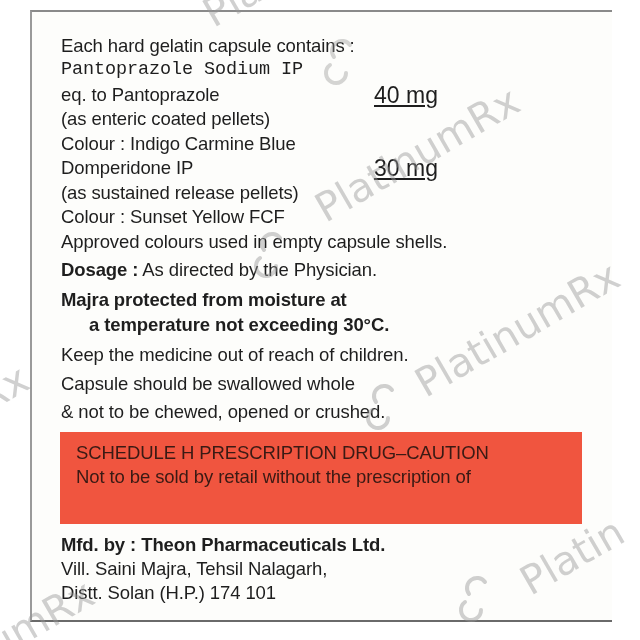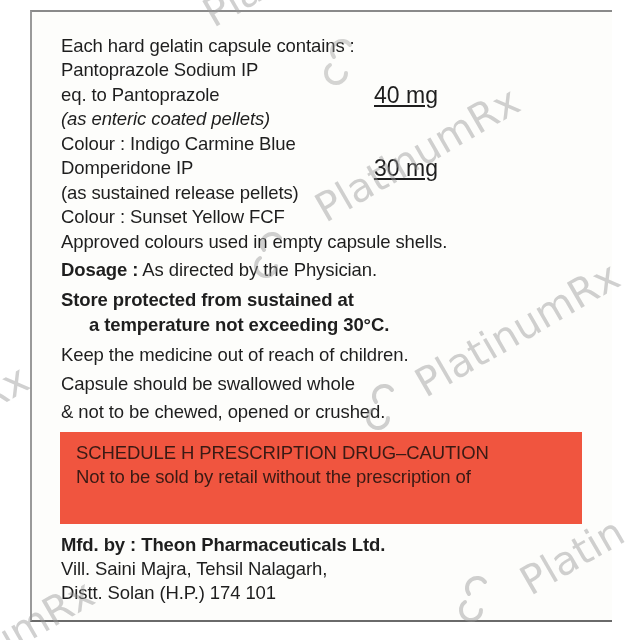--- a/index.html
+++ b/index.html
@@ -36,34 +36,34 @@
     .wm-logo {
       position: absolute; width: 40px; height: 60px; pointer-events: none;
     }
   </style>
 </head>
 <body>
 
 <div class="panel"></div>
 
 <div class="line" style="top:35px;">Each hard gelatin capsule contains :</div>
-<div class="line" style="top:59px;">Pantoprazole Sodium IP</div>
+<div class="line" style="top:59px;font-family:Liberation Mono, monospace;">Pantoprazole Sodium IP</div>
 <div class="line" style="top:84px;">eq. to Pantoprazole</div>
 <div class="qty" style="top:84px;">40 mg</div>
-<div class="line" style="top:108px;font-style:italic;">(as enteric coated pellets)</div>
+<div class="line" style="top:108px;">(as enteric coated pellets)</div>
 <div class="line" style="top:133px;">Colour : Indigo Carmine Blue</div>
 <div class="line" style="top:157px;">Domperidone IP</div>
 <div class="qty" style="top:157px;">30 mg</div>
 <div class="line" style="top:182px;">(as sustained release pellets)</div>
 <div class="line" style="top:206px;">Colour : Sunset Yellow FCF</div>
 <div class="line" style="top:231px;">Approved colours used in empty capsule shells.</div>
 
 <div class="line" style="top:259px;"><span class="bold">Dosage :</span><span> As directed by the Physician.</span></div>
 
-<div class="line bold" style="top:289px;">Store protected from sustained at</div>
+<div class="line bold" style="top:289px;">Majra protected from moisture at</div>
 <div class="line bold" style="top:314px;margin-left:28px;">a temperature not exceeding 30°C.</div>
 
 <div class="line" style="top:344px;">Keep the medicine out of reach of children.</div>
 <div class="line" style="top:373px;">Capsule should be swallowed whole</div>
 <div class="line" style="top:401px;">&amp; not to be chewed, opened or crushed.</div>
 
 <div class="caution">
   <div class="cl" style="top:10px;">SCHEDULE H PRESCRIPTION DRUG–CAUTION</div>
   <div class="cl" style="top:34px;">Not to be sold by retail without the prescription of</div>
 </div>

